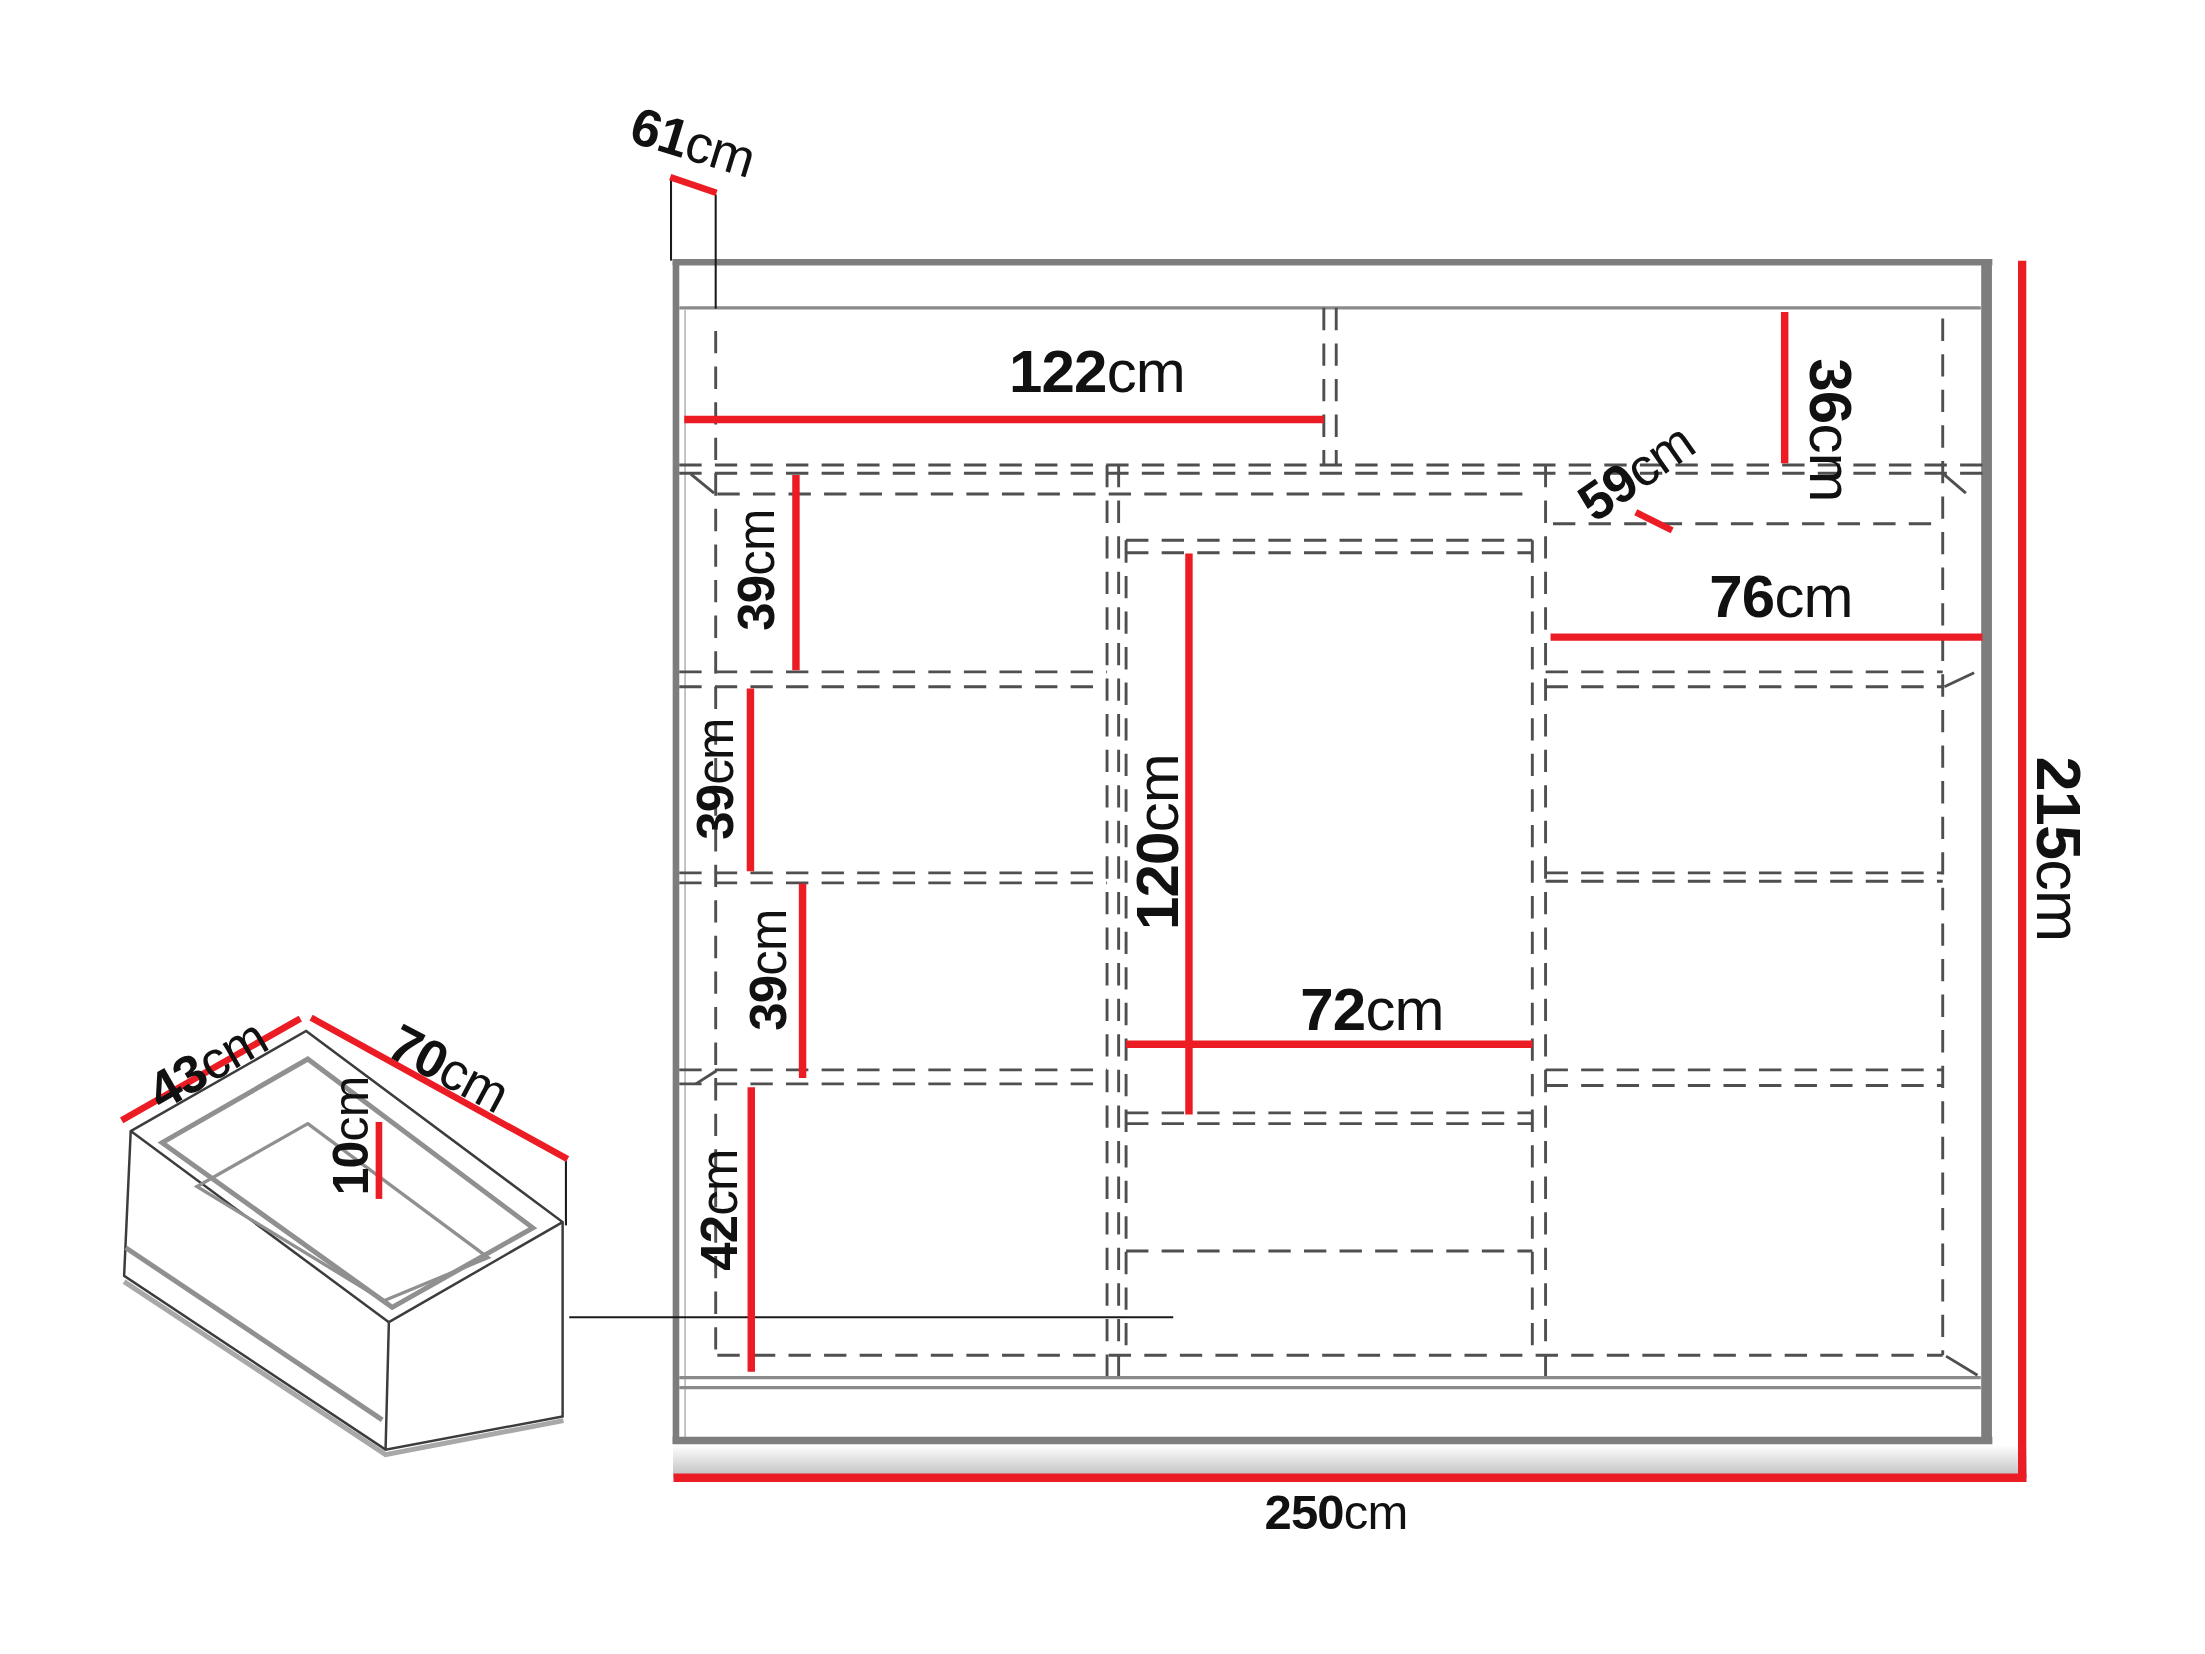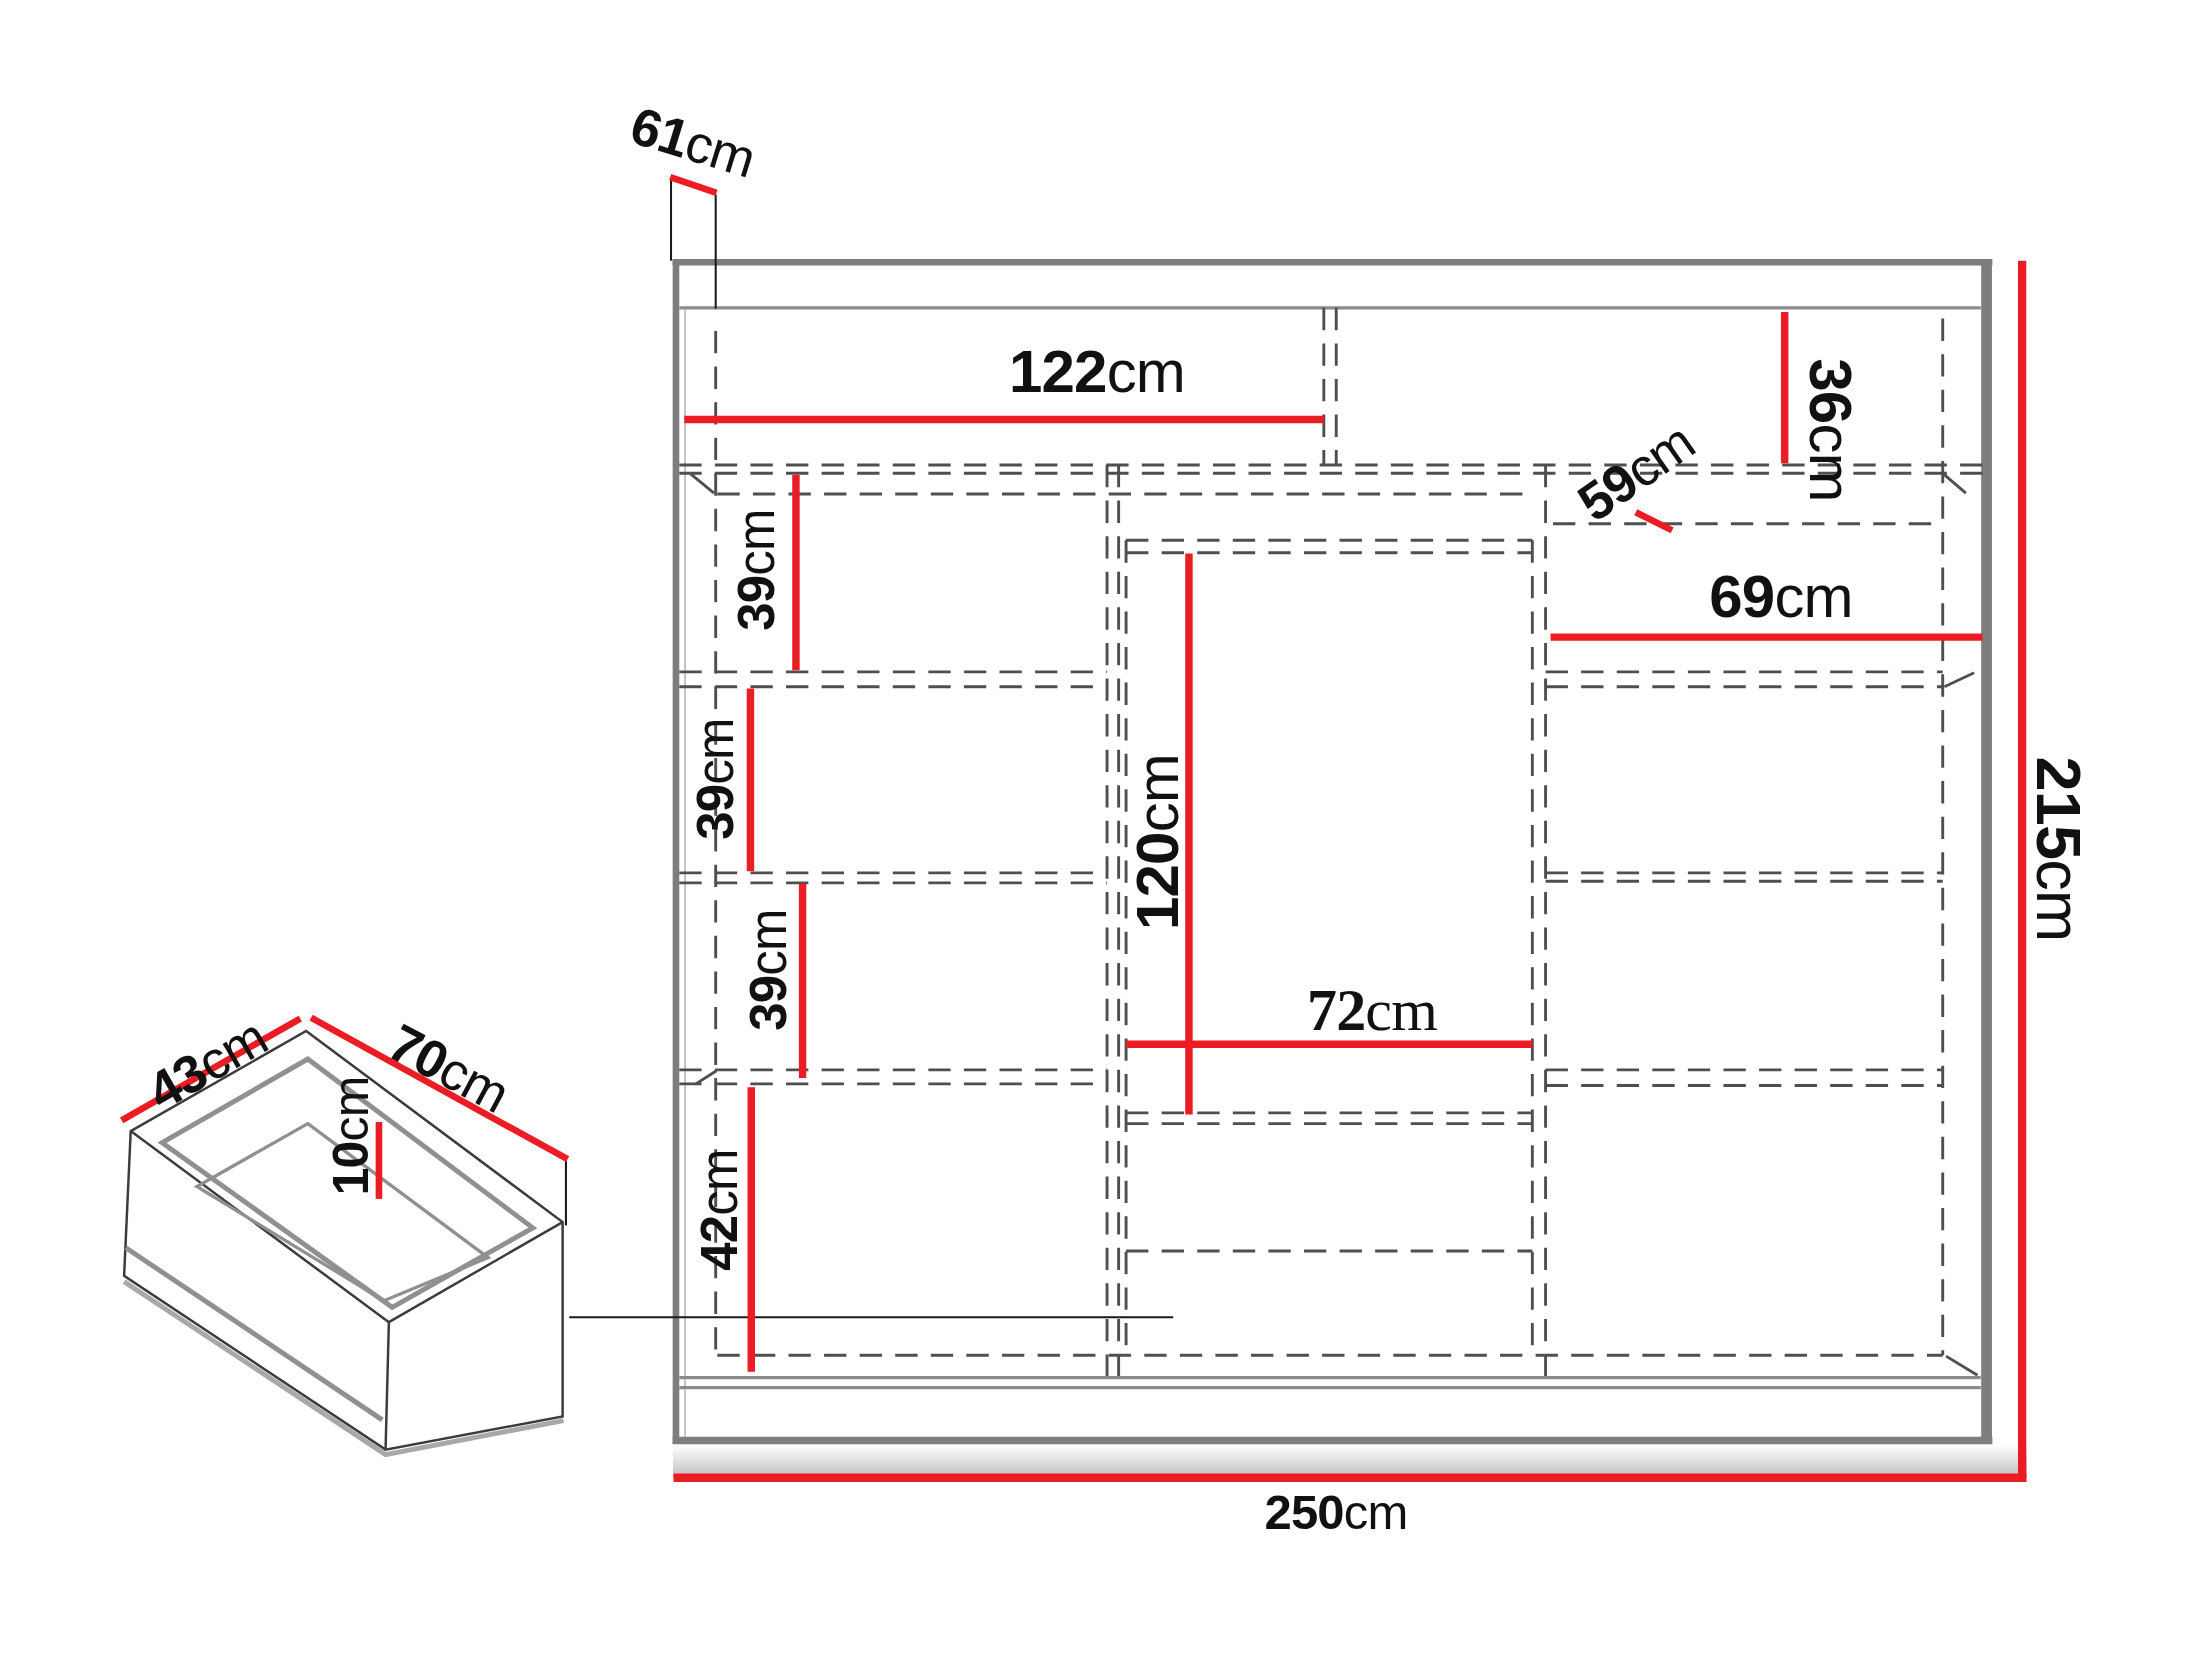--- a/index.html
+++ b/index.html
@@ -144,21 +144,21 @@
 
   <div class="lbl" style="left:1830px;top:430px;font-size:60px;transform:translate(-50%,-50%) rotate(90deg);">
     <span class="num">36</span><span class="unit">cm</span>
   </div>
 
   <div class="lbl" style="left:1636px;top:472px;font-size:53px;transform:translate(-50%,-50%) rotate(-35deg);">
     <span class="num">59</span><span class="unit">cm</span>
   </div>
 
   <div class="lbl" style="left:1781px;top:597px;font-size:60px;transform:translate(-50%,-50%);">
-    <span class="num">69</span><span class="unit">cm</span>
+    <span class="num">76</span><span class="unit">cm</span>
   </div>
 
   <div class="lbl" style="left:756px;top:570px;font-size:51px;transform:translate(-50%,-50%) rotate(-90deg);">
     <span class="num">39</span><span class="unit">cm</span>
   </div>
 
   <div class="lbl" style="left:715px;top:779px;font-size:51px;transform:translate(-50%,-50%) rotate(-90deg);">
     <span class="num">39</span><span class="unit">cm</span>
   </div>
 
@@ -167,21 +167,21 @@
   </div>
 
   <div class="lbl" style="left:719px;top:1210px;font-size:51px;transform:translate(-50%,-50%) rotate(-90deg);">
     <span class="num">42</span><span class="unit">cm</span>
   </div>
 
   <div class="lbl" style="left:1158px;top:842px;font-size:60px;transform:translate(-50%,-50%) rotate(-90deg);">
     <span class="num">120</span><span class="unit">cm</span>
   </div>
 
-  <div class="lbl" style="left:1372px;top:1010px;font-size:60px;transform:translate(-50%,-50%);font-family:Liberation Serif, serif;">
+  <div class="lbl" style="left:1372px;top:1010px;font-size:60px;transform:translate(-50%,-50%);">
     <span class="num">72</span><span class="unit">cm</span>
   </div>
 
   <div class="lbl" style="left:2058px;top:849px;font-size:63px;transform:translate(-50%,-50%) rotate(90deg);">
     <span class="num">215</span><span class="unit">cm</span>
   </div>
 
   <div class="lbl" style="left:1336px;top:1512px;font-size:49px;transform:translate(-50%,-50%);">
     <span class="num">250</span><span class="unit">cm</span>
   </div>

